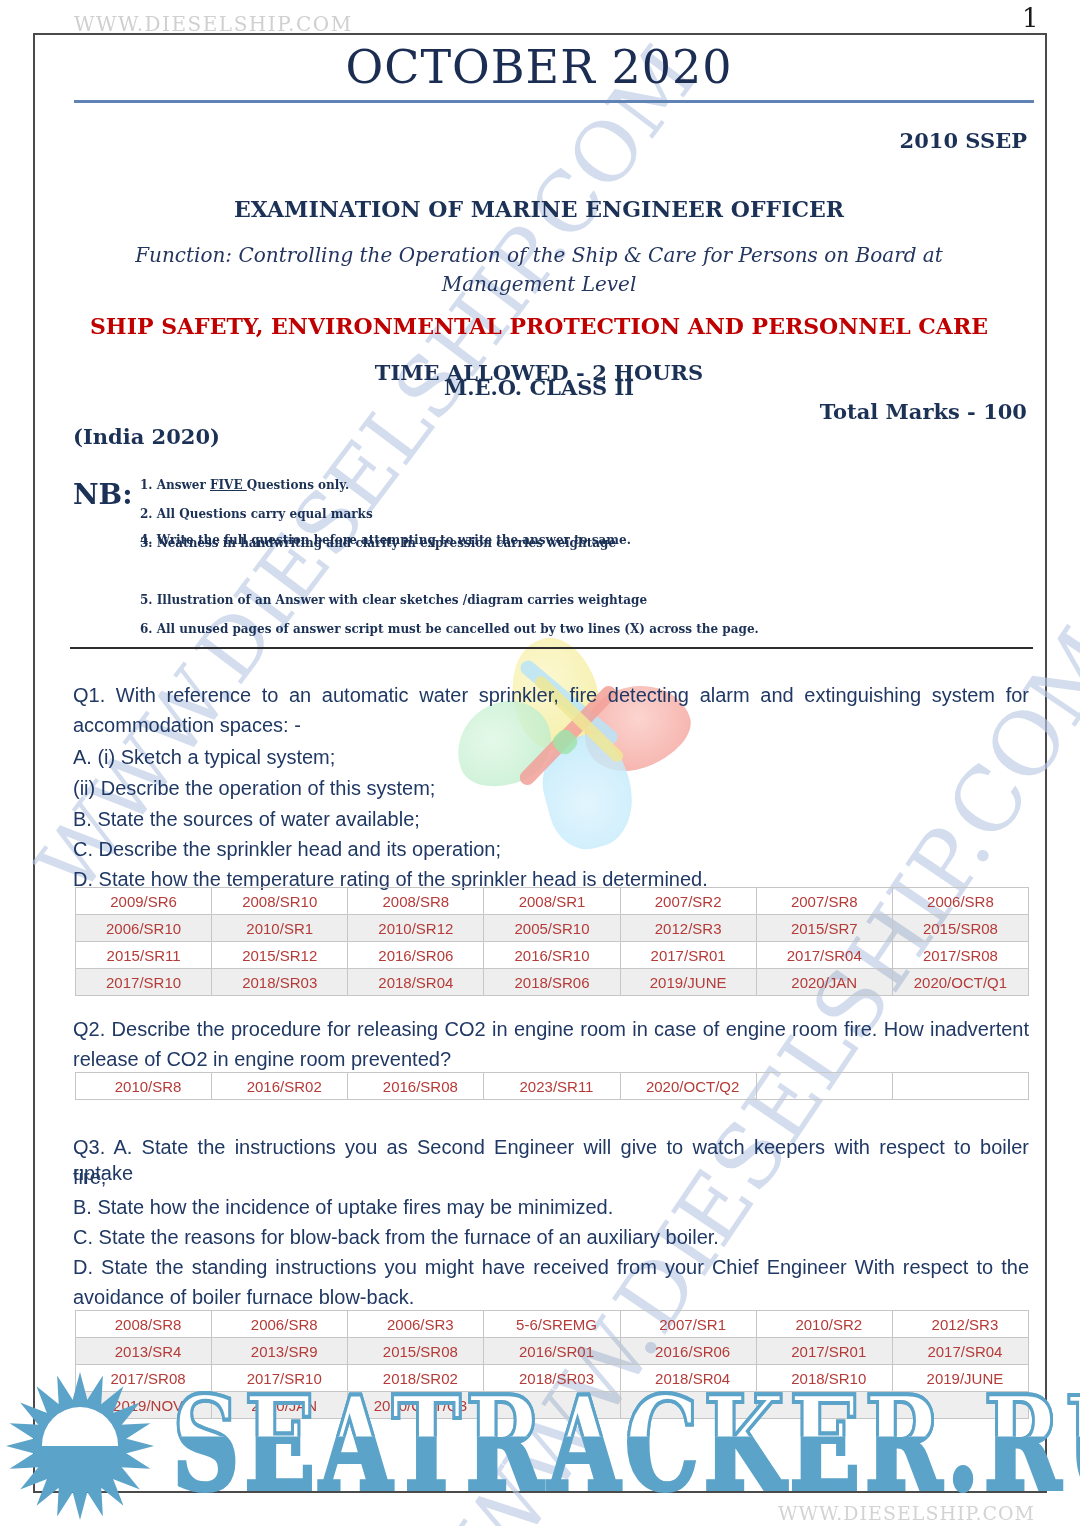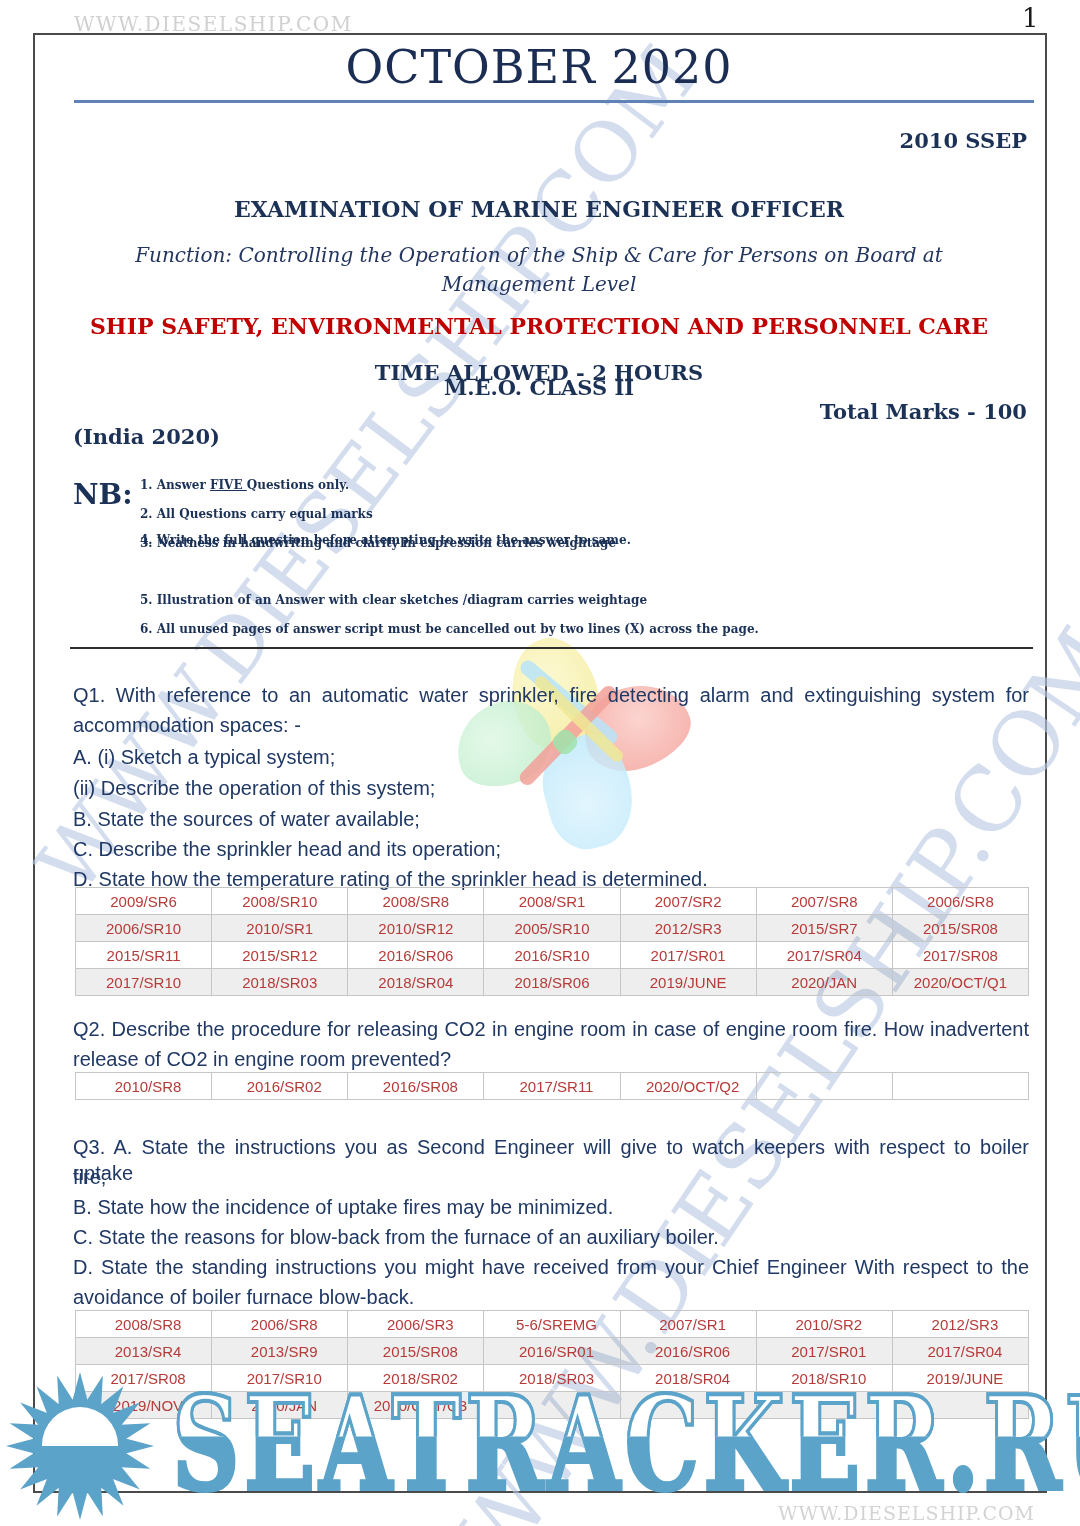--- a/index.html
+++ b/index.html
@@ -171,21 +171,21 @@
   </table>
 
 <div class="z2 bodyline spread" style="top:1016px">Q2. Describe the procedure for releasing CO2 in engine room in case of engine room fire. How inadvertent</div>
 <div class="z2 bodyline" style="top:1046px">release of CO2 in engine room prevented?</div>
 <table class="ref left-cells t-q2">
     <tbody>
       <tr>
         <td>2010/SR8</td>
         <td>2016/SR02</td>
         <td>2016/SR08</td>
-        <td>2017/SR11</td>
+        <td>2023/SR11</td>
         <td>2020/OCT/Q2</td>
         <td></td>
         <td></td>
       </tr>
     </tbody>
   </table>
 
 <div class="z2 bodyline spread" style="top:1134px">Q3. A. State the instructions you as Second Engineer will give to watch keepers with respect to boiler uptake</div>
 <div class="z2 bodyline" style="top:1164px">fire;</div>
 <div class="z2 bodyline" style="top:1194px">B. State how the incidence of uptake fires may be minimized.</div>

